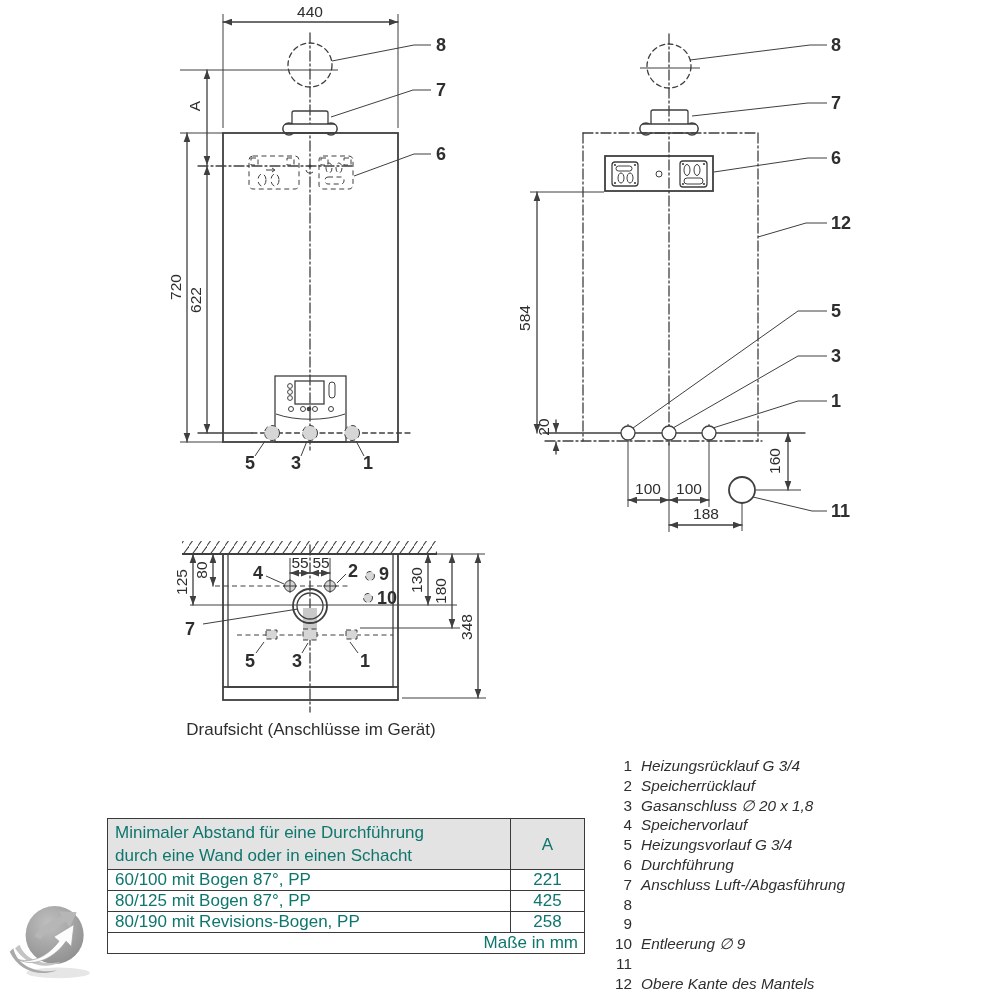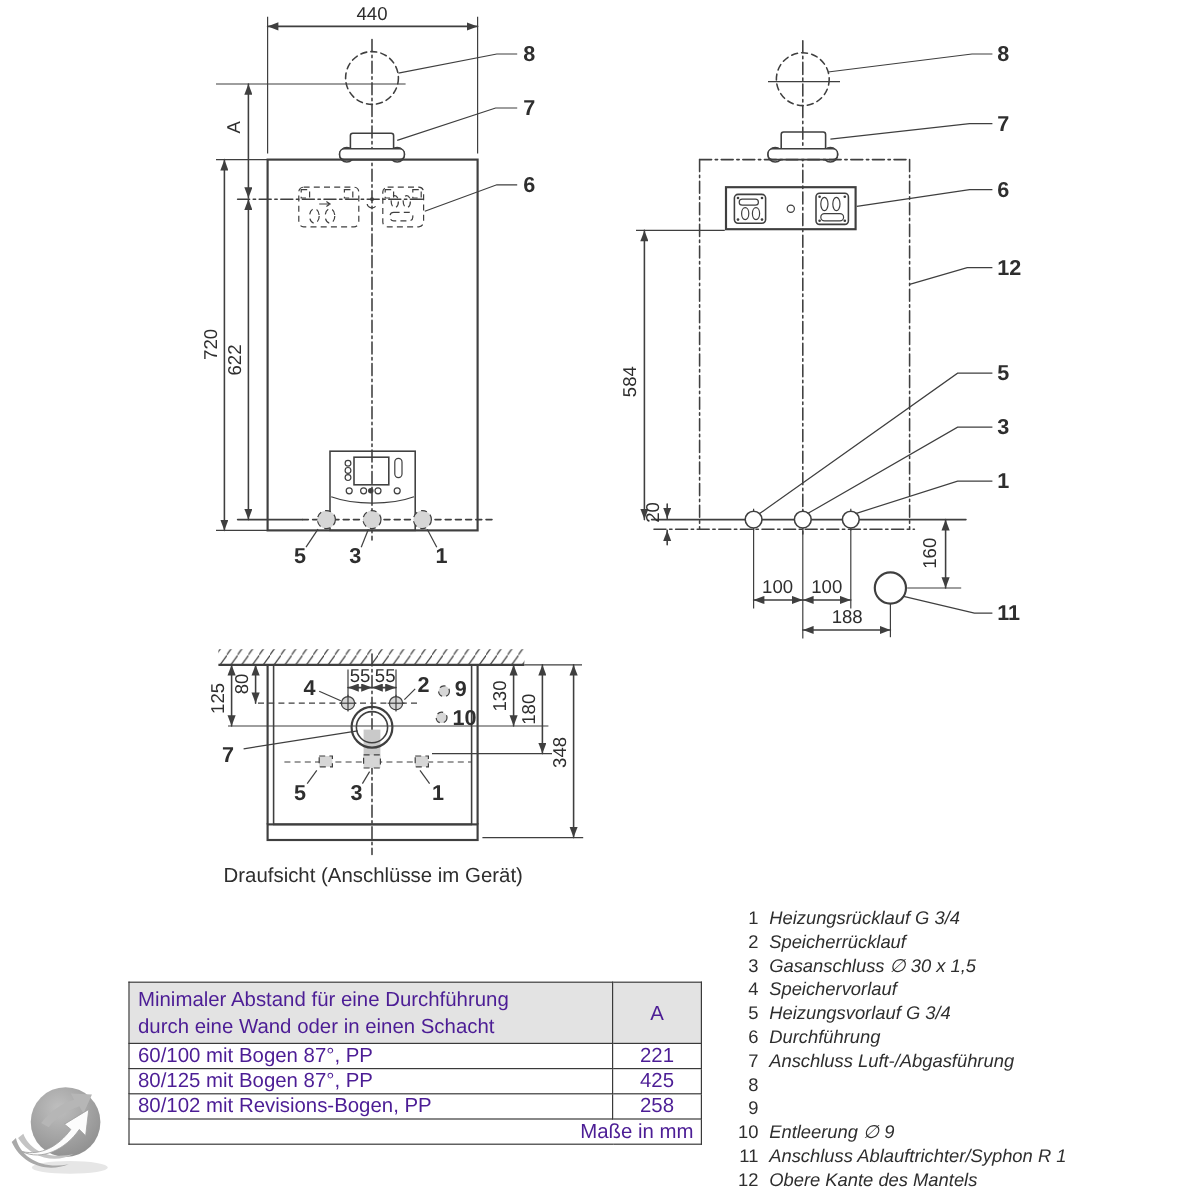--- a/index.html
+++ b/index.html
@@ -16,21 +16,21 @@
   text.dim{font:15.5px "Liberation Sans",sans-serif;fill:#2e2e2e;}
   text.co{font:bold 18px "Liberation Sans",sans-serif;fill:#2e2e2e;}
   text.cap{font:17px "Liberation Sans",sans-serif;fill:#2e2e2e;}
   
   #legend{position:absolute;left:604px;top:756px;width:392px;}
   .lg-row{display:flex;line-height:19.8px;font-size:15.3px;}
   .lg-num{width:28px;text-align:right;flex:0 0 28px;}
   .lg-label{margin-left:9px;white-space:nowrap;font-style:italic;}
   
   #dtable{position:absolute;left:107px;top:818px;width:477px;border-collapse:collapse;
-          font-size:17px;color:#4c1d95;table-layout:fixed;}
+          font-size:17px;color:#0f766e;table-layout:fixed;}
   #dtable td{border:1.6px solid #3a3a3a;padding:0 7px;}
   #dtable .hdr{background:#e3e3e3;height:50px;line-height:23px;vertical-align:middle;}
   #dtable .colA{width:74px;text-align:center;}
   #dtable .row{height:20px;}
   #dtable .ftr{height:20px;font-size:17px;text-align:right;padding-right:6px;}
   
   #logo{position:absolute;left:8px;top:897px;width:88px;height:84px;}
 </style>
 </head>
 <body>
@@ -395,21 +395,21 @@
   <div class="lg-row">
         <span class="lg-num">1</span>
         <span class="lg-label">Heizungsrücklauf G 3/4</span>
       </div>
   <div class="lg-row">
         <span class="lg-num">2</span>
         <span class="lg-label">Speicherrücklauf</span>
       </div>
   <div class="lg-row">
         <span class="lg-num">3</span>
-        <span class="lg-label">Gasanschluss ∅ 30 x 1,5</span>
+        <span class="lg-label">Gasanschluss ∅ 20 x 1,8</span>
       </div>
   <div class="lg-row">
         <span class="lg-num">4</span>
         <span class="lg-label">Speichervorlauf</span>
       </div>
   <div class="lg-row">
         <span class="lg-num">5</span>
         <span class="lg-label">Heizungsvorlauf G 3/4</span>
       </div>
   <div class="lg-row">
@@ -425,21 +425,20 @@
       </div>
   <div class="lg-row">
         <span class="lg-num">9</span>
       </div>
   <div class="lg-row">
         <span class="lg-num">10</span>
         <span class="lg-label">Entleerung ∅ 9</span>
       </div>
   <div class="lg-row">
         <span class="lg-num">11</span>
-        <span class="lg-label">Anschluss Ablauftrichter/Syphon R 1</span>
       </div>
   <div class="lg-row">
         <span class="lg-num">12</span>
         <span class="lg-label">Obere Kante des Mantels</span>
       </div>
 </div>
 
 
 <table id="dtable">
   <colgroup>
@@ -456,21 +455,21 @@
   </tr>
   <tr class="row">
     <td>60/100 mit Bogen 87°, PP</td>
     <td class="colA">221</td>
   </tr>
   <tr class="row">
     <td>80/125 mit Bogen 87°, PP</td>
     <td class="colA">425</td>
   </tr>
   <tr class="row">
-    <td>80/102 mit Revisions-Bogen, PP</td>
+    <td>80/190 mit Revisions-Bogen, PP</td>
     <td class="colA">258</td>
   </tr>
   <tr>
     <td class="ftr" colspan="2">Maße in mm</td>
   </tr>
 </tbody>
     </table>
 
 
 <svg id="logo" viewBox="0 0 100 95">

